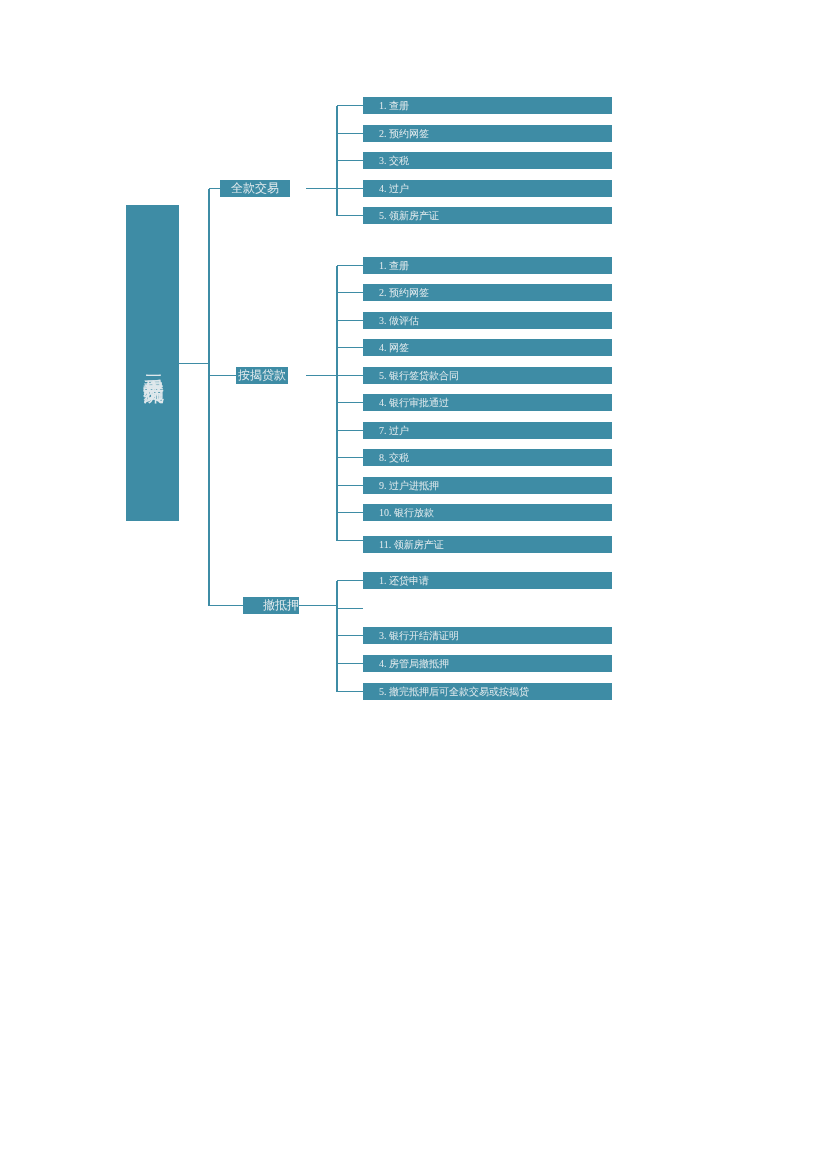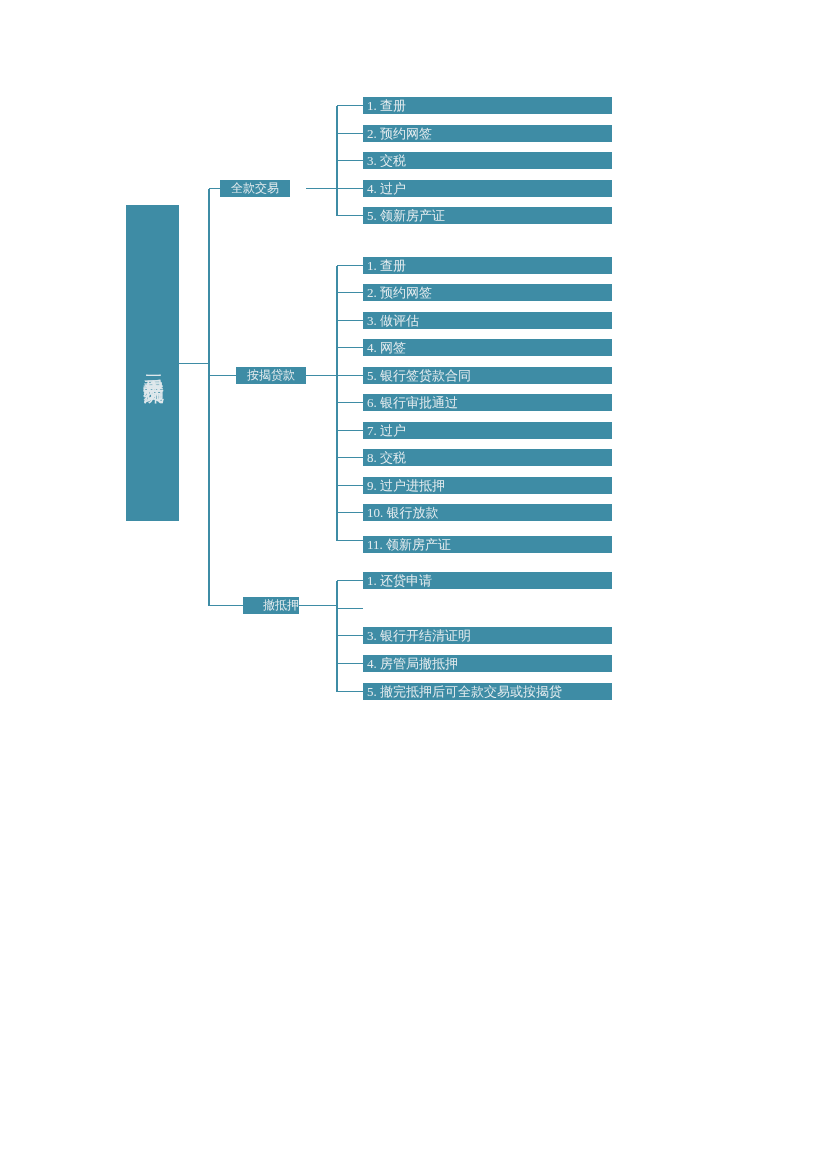--- a/index.html
+++ b/index.html
@@ -63,34 +63,34 @@
     background: #3e8ca5;
     color: #e3ebee;
     height: 17px;
     line-height: 17px;
     font-size: 12px;
     text-align: center;
     box-sizing: border-box;
     white-space: nowrap;
   }
   .branch-node.b1 { left: 220px; top: 180px; width: 70px; }
-  .branch-node.b2 { left: 236px; top: 367px; width: 70px; }
+  .branch-node.b2 { left: 236px; top: 367px; width: 52px; }
   .branch-node.b3 { left: 243px; top: 597px; width: 56px; text-align: right; }
 
   
   .leaf-node {
     position: absolute;
     left: 363px;
     width: 249px;
     height: 17px;
     line-height: 17px;
     background: #3e8ca5;
     color: #e3ebee;
-    font-size: 13px;
-    padding-left: 4px;
+    font-size: 10px;
+    padding-left: 16px;
     box-sizing: border-box;
     white-space: nowrap;
     overflow: hidden;
   }
 </style>
 </head>
 <body>
 
 <div id="mindmap">
 
@@ -151,21 +151,21 @@
   <div class="leaf-node" style="top:180px">4. 过户</div>
   <div class="leaf-node" style="top:207px">5. 领新房产证</div>
 
   <div class="branch-node b2">按揭贷款</div>
 
   <div class="leaf-node" style="top:257px">1. 查册</div>
   <div class="leaf-node" style="top:284px">2. 预约网签</div>
   <div class="leaf-node" style="top:312px">3. 做评估</div>
   <div class="leaf-node" style="top:339px">4. 网签</div>
   <div class="leaf-node" style="top:367px">5. 银行签贷款合同</div>
-  <div class="leaf-node" style="top:394px">6. 银行审批通过</div>
+  <div class="leaf-node" style="top:394px">4. 银行审批通过</div>
   <div class="leaf-node" style="top:422px">7. 过户</div>
   <div class="leaf-node" style="top:449px">8. 交税</div>
   <div class="leaf-node" style="top:477px">9. 过户进抵押</div>
   <div class="leaf-node" style="top:504px">10. 银行放款</div>
   <div class="leaf-node" style="top:536px">11. 领新房产证</div>
 
   <div class="branch-node b3">撤抵押</div>
 
   <div class="leaf-node" style="top:572px">1. 还贷申请</div>
   <div class="leaf-node" style="top:627px">3. 银行开结清证明</div>

